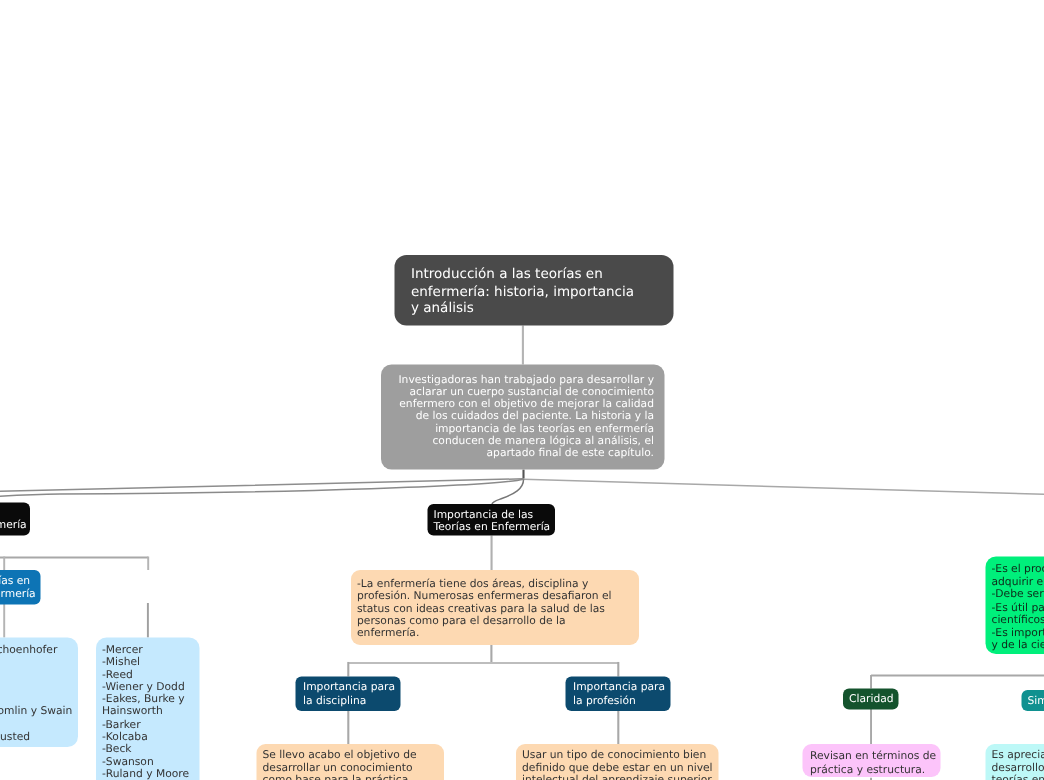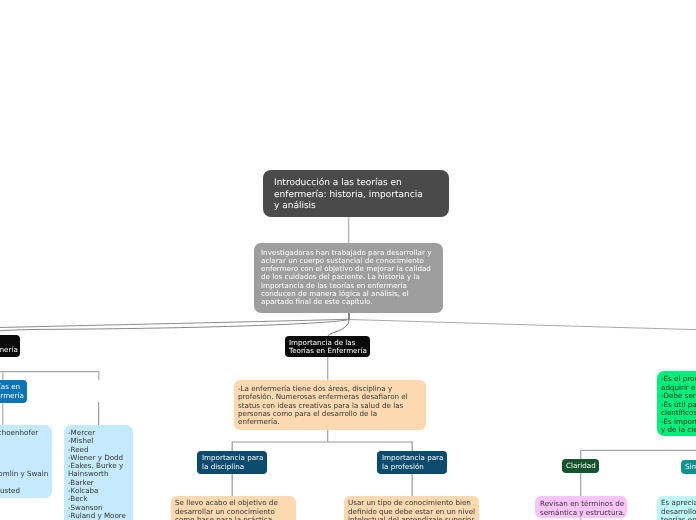--- a/index.html
+++ b/index.html
@@ -6,21 +6,21 @@
   body{width:696px;height:520px;background:#ffffff;overflow:hidden;
        font-family:"DejaVu Sans",sans-serif;
        -webkit-font-smoothing:antialiased;
        text-rendering:geometricPrecision;}
   #canvas{position:relative;width:696px;height:520px;overflow:hidden;background:#fff;}
   svg.links{position:absolute;left:0;top:0;width:696px;height:520px;pointer-events:none;}
   .node{position:absolute;box-sizing:border-box;white-space:pre;}
   .title{background:#4a4a4a;color:#ffffff;font-size:9px;line-height:11.5px;
          padding:8px 11px 4px;border-radius:8px;}
   .desc{background:#9e9e9e;color:#ffffff;font-size:7.15px;line-height:8.15px;
-        padding:6px 7px 5px;border-radius:7px;}
+        padding:6px 7px 5px;border-radius:7px;text-align:right;}
   .black{background:#0a0a0a;color:#ffffff;font-size:7.15px;line-height:8px;
          padding:3px 4px 2px;border-radius:4px;}
   .blue{background:#0d74b5;color:#ffffff;font-size:7.15px;line-height:8.5px;
         padding:3px 5px;border-radius:4px;}
   .lblue{background:#c5e9fe;color:#333333;font-size:7.15px;line-height:8.3px;
          padding:4px 4px 3px;border-radius:7px;}
   .peach{background:#fdd9b2;color:#333333;font-size:7.15px;line-height:8.6px;
          padding:3px 4px 3px;border-radius:6px;}
   .peachmid{background:#fdd9b2;color:#333333;font-size:7.15px;line-height:8.35px;
          padding:5px 4px 3px;border-radius:6px;}
@@ -121,17 +121,17 @@
     <div class="node green" style="left: 657px; top: 371px; width: 260px; min-height: 59px;">-Es el proceso mediante el cual se puede
 adquirir el conocimiento de una teoría.
 -Debe ser un proceso objetivo y sistemático.
 -Es útil para valorar y comparar los modelos
 científicos de la enfermería.
 -Es importante para el desarrollo de la teoría
 y de la ciencia enfermera.</div>
     <div class="node magenta" style="left: 562px; top: 459px; width: 37px; min-height: 14px;">Claridad</div>
     <div class="node teal" style="left: 681px; top: 460px; width: 60px; min-height: 14px;">Simplicidad</div>
     <div class="node pink" style="left: 535px; top: 496px; width: 92px; min-height: 21px;">Revisan en términos de
-semántica y estructura.</div>
+práctica y estructura.</div>
     <div class="node cyan" style="left: 657px; top: 496px; width: 160px; min-height: 45px;">Es apreciada por su contribución al
 desarrollo y comprensión de las
 teorías enfermeras.</div>
   </div>
 
 </body></html>

